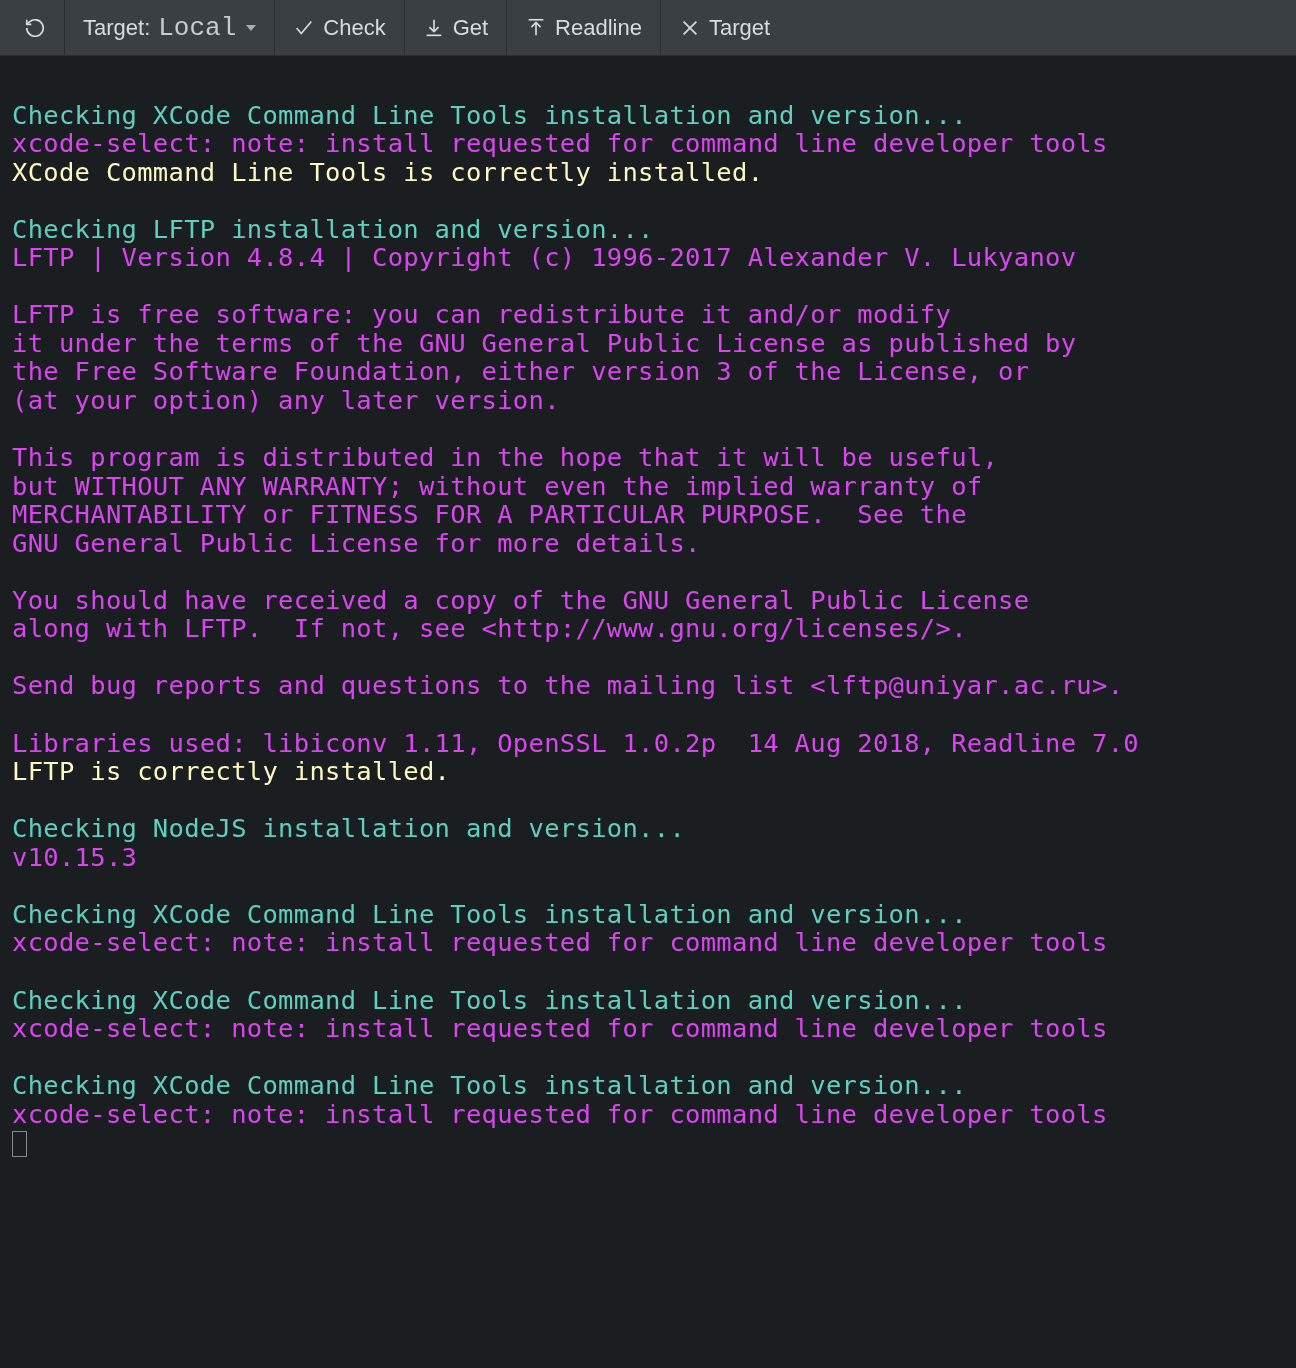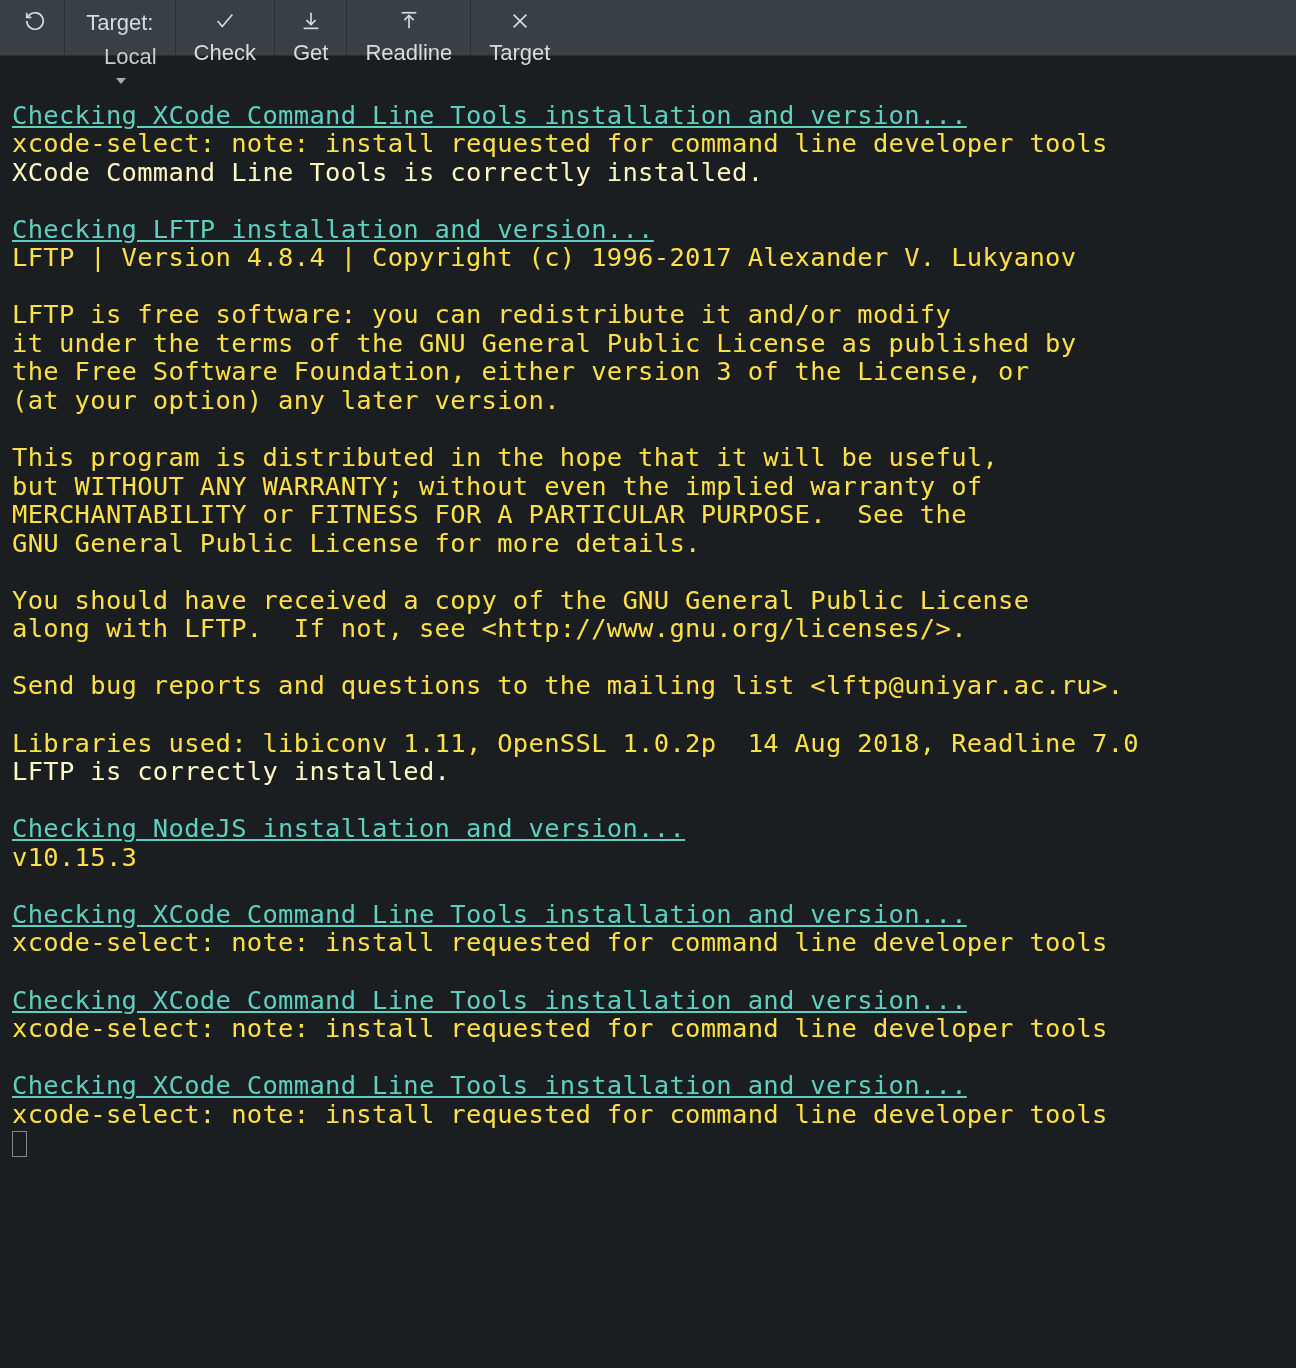--- a/index.html
+++ b/index.html
@@ -26,21 +26,20 @@
     .toolbar-button {
       display: flex;
       align-items: center;
       gap: 8px;
       padding: 10px 18px;
       color: #d8dce0;
       font-size: 22px;
       cursor: pointer;
       border-right: 1px solid #2a2e32;
       height: 100%;
-      flex-direction: column;
     }
     .toolbar-button.first {
       border-left: none;
       padding-left: 8px;
       padding-right: 18px;
     }
     .icon {
       width: 22px;
       height: 22px;
       display: inline-flex;
@@ -61,41 +60,41 @@
       border-right: 5px solid transparent;
       border-top: 6px solid #a8acb0;
       margin-left: 2px;
     }
     .target-label {
       color: #d8dce0;
       font-size: 22px;
     }
     .target-value {
       color: #c8ccd0;
-      font-size: 22px;
-      margin-left: 21px;
+      font-size: 26px;
+      margin-left: 0;
+      font-family: Liberation Mono, monospace;
     }
     .terminal {
       padding: 16px 12px;
       font-family: "Menlo", "Consolas", monospace;
       font-size: 25.5px;
       line-height: 1.12;
       color: #e8e8e8;
       white-space: pre;
       letter-spacing: 0.3px;
     }
     .line-cyan {
       color: #5fd0c0;
-      text-decoration: underline;
     }
     .line-yellow {
       color: #fef9c3;
     }
     .line-white {
-      color: #fde047;
+      color: #d946ef;
     }
     .cursor-block {
       display: inline-block;
       width: 15px;
       height: 26px;
       border: 1px solid #888;
       vertical-align: text-bottom;
     }
   </style>
 </head>

